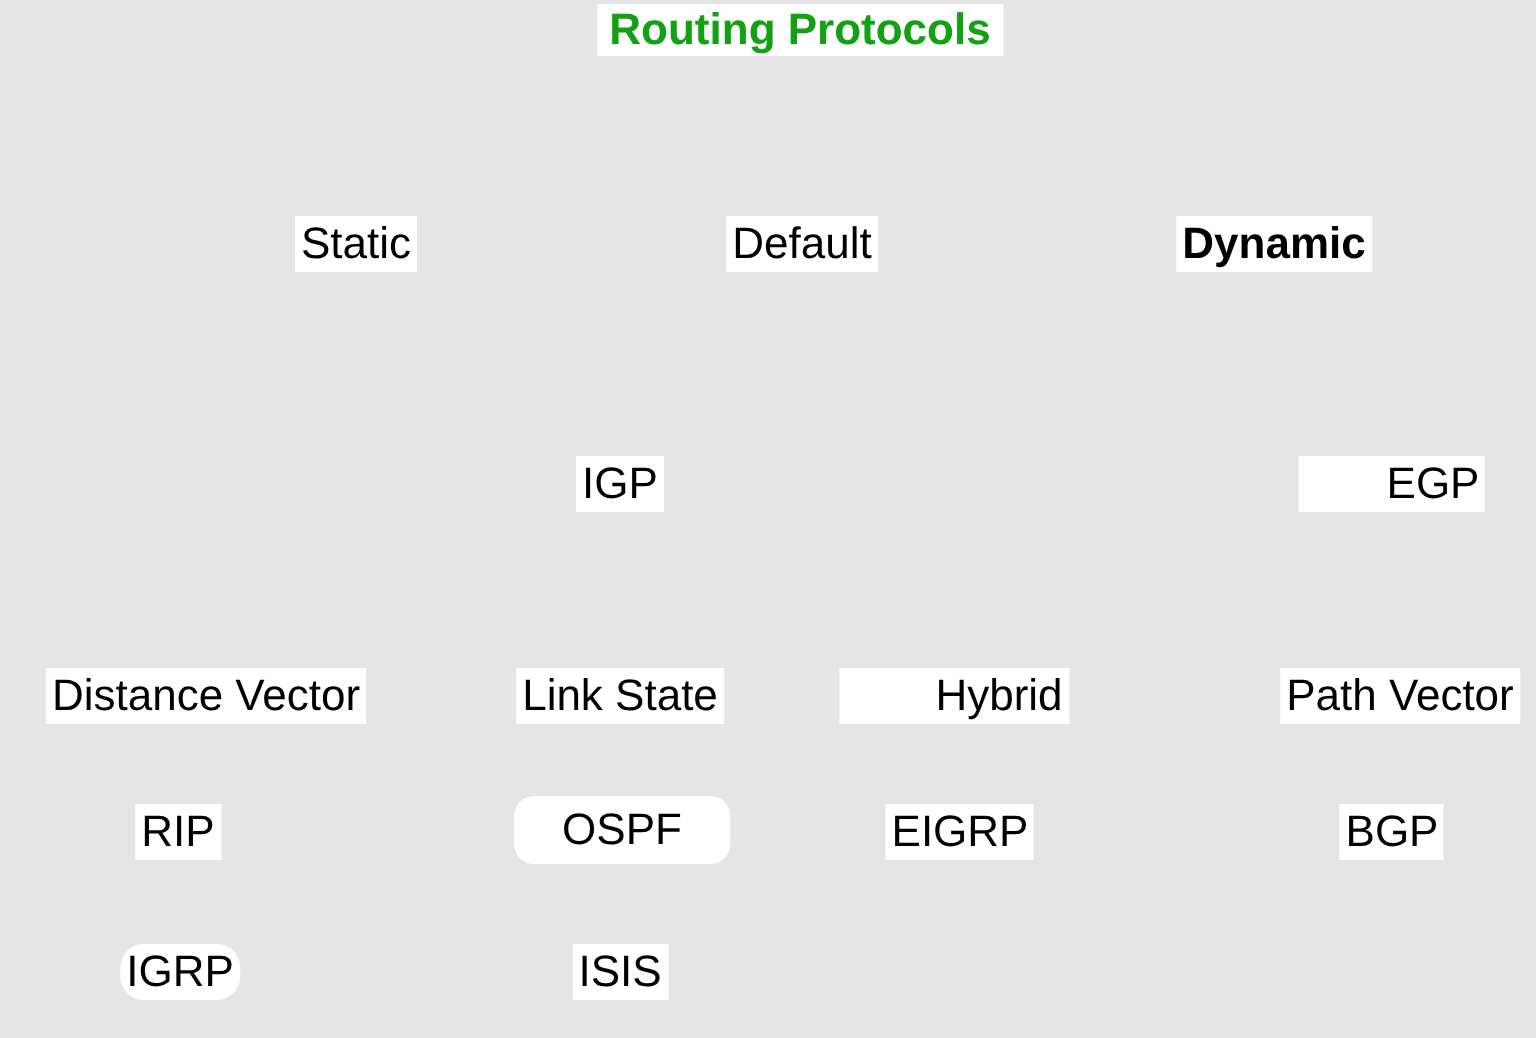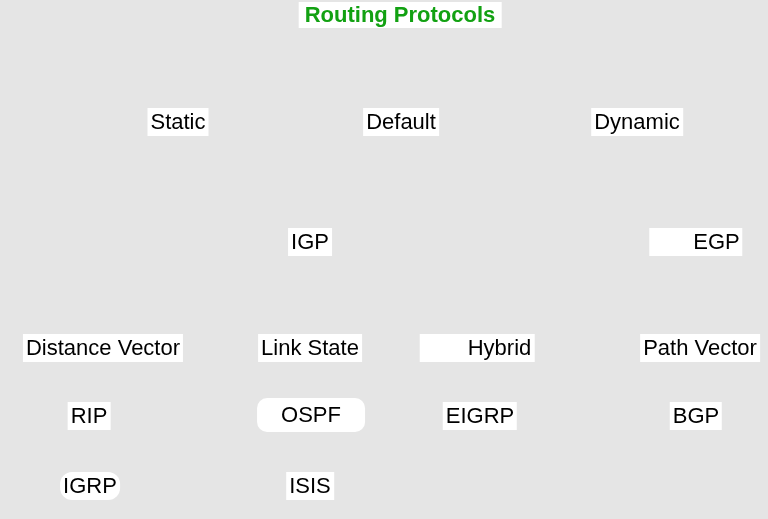--- a/index.html
+++ b/index.html
@@ -38,21 +38,21 @@
   }
 </style>
 </head>
 <body>
 
 <div class="canvas">
   <div class="diagram-title" id="diagram-title" style="left: 400px; top: 15px; color: rgb(18, 161, 18);">Routing Protocols</div>
   <div id="nodes-layer">
       <div class="node" style="left: 178px; top: 122px; background: rgb(255, 255, 255); color: rgb(0, 0, 0);">Static</div>
       <div class="node" style="left: 401px; top: 122px; background: rgb(255, 255, 255); color: rgb(0, 0, 0);">Default</div>
-      <div class="node" style="left: 637px; top: 122px; background: rgb(255, 255, 255); color: rgb(0, 0, 0);">Dynamic</div>
+      <div class="node" style="left: 637px; top: 122px; background: rgb(255, 255, 255); color: rgb(0, 0, 0); font-weight: bold;">Dynamic</div>
       <div class="node" style="left: 310px; top: 242px; background: rgb(255, 255, 255); color: rgb(0, 0, 0);">IGP</div>
       <div class="node" style="left: 696px; top: 242px; background: rgb(255, 255, 255); color: rgb(0, 0, 0); padding-left: 44px;">EGP</div>
       <div class="node" style="left: 103px; top: 348px; background: rgb(255, 255, 255); color: rgb(0, 0, 0);">Distance Vector</div>
       <div class="node" style="left: 310px; top: 348px; background: rgb(255, 255, 255); color: rgb(0, 0, 0);">Link State</div>
       <div class="node" style="left: 477px; top: 348px; background: rgb(255, 255, 255); color: rgb(0, 0, 0); padding-left: 48px;">Hybrid</div>
       <div class="node" style="left: 700px; top: 348px; background: rgb(255, 255, 255); color: rgb(0, 0, 0);">Path Vector</div>
       <div class="node" style="left: 89px; top: 416px; background: rgb(255, 255, 255); color: rgb(0, 0, 0);">RIP</div>
       <div class="node highlight" style="left: 311px; top: 415px; background: rgb(255, 255, 255); color: rgb(0, 0, 0);">OSPF</div>
       <div class="node" style="left: 480px; top: 416px; background: rgb(255, 255, 255); color: rgb(0, 0, 0);">EIGRP</div>
       <div class="node" style="left: 696px; top: 416px; background: rgb(255, 255, 255); color: rgb(0, 0, 0);">BGP</div>

